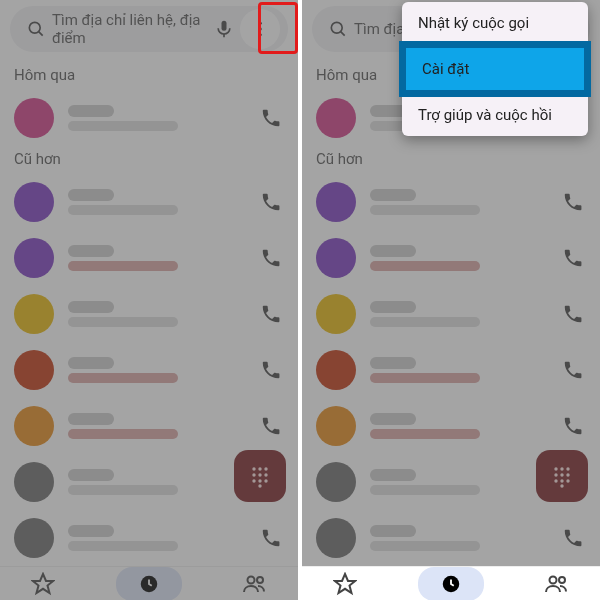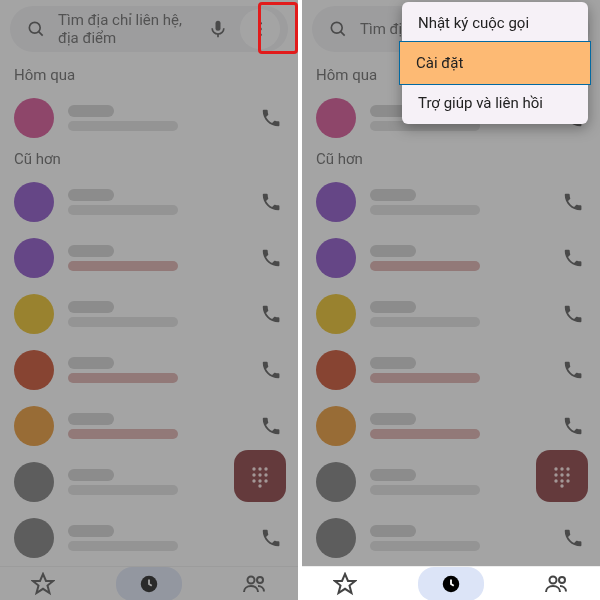--- a/index.html
+++ b/index.html
@@ -1,40 +1,40 @@
 <!DOCTYPE html>
 <html><head>
 <meta charset="utf-8">
 <style>
 html,body{margin:0;padding:0;width:600px;height:600px;background:#fff;font-family:Roboto,Arial,sans-serif;overflow:hidden}
 .pane{width:298px;height:600px;position:absolute;top:0;display:flex;flex-direction:column}
 .pane.left{left:0}
 .pane.right{left:302px}
 .content{position:relative;flex:1}
-.searchbar{height:46px;border-radius:24px;margin:6px 10px 10px 10px;background:#f0f0f3;display:flex;align-items:center;padding:0 8px 0 14px;gap:10px}
+.searchbar{height:46px;border-radius:24px;margin:6px 10px 10px 10px;background:#f0f0f3;display:flex;align-items:center;padding:0 8px 0 14px;gap:4px}
 .searchbar .ph{flex:1;color:#555;font-size:15px}
 .icn{display:inline-flex;align-items:center;justify-content:center;width:24px;height:24px;color:#444}
 .kebab-btn{width:40px;height:40px;border-radius:20px;background:#fff;display:flex;align-items:center;justify-content:center}
 .section{font-size:15px;color:#555;padding:4px 14px 6px}
 .row{display:flex;align-items:center;padding:8px 14px;gap:14px}
 .avatar{width:40px;height:40px;border-radius:50%;flex:0 0 40px;display:flex;align-items:center;justify-content:center;color:#fff;font-weight:500}
 .text{flex:1;display:flex;flex-direction:column;gap:4px}
 .l1{height:12px;width:46px;background:#ccc;border-radius:7px}
 .l2{height:10px;width:110px;background:#ddd;border-radius:6px}
 .l2.miss{background:#d9a6a3}
 .call-icn{flex:0 0 24px;color:#444}
 .navbar{height:56px;display:flex;align-items:center;justify-content:space-around;border-top:1px solid #eee}
 .nav-pill{padding:6px 22px;border-radius:16px}
 .nav-pill.active{background:#dce4f7}
 .fab{position:absolute;bottom:64px;right:12px;width:52px;height:52px;border-radius:14px;background:#7a2327;display:flex;align-items:center;justify-content:center;color:#fde3e2}
 .dim{position:absolute;inset:0;background:rgba(80,80,80,.52);pointer-events:none}
 .hl-kebab{position:absolute;top:2px;left:258px;width:40px;height:52px;border:3px solid #e21b1b;border-radius:4px;box-sizing:border-box;pointer-events:none}
 .menu{position:absolute;top:2px;right:12px;width:186px;background:#f6f1f7;border-radius:6px;box-shadow:0 4px 14px rgba(0,0,0,.35);z-index:10}
 .menu-item{padding:12px 16px;font-size:15px;color:#222}
-.menu-item.highlight{border:1px solid #0369a1;background:#fdba74;margin:-3px}
+.menu-item.highlight{border:7px solid #0369a1;background:#0ea5e9;margin:-3px}
 svg{display:block}
 </style>
 </head>
 <body>
 
 <div class="pane left">
   <div class="content">
     <div class="searchbar">
       <span class="icn">
           <svg width="20" height="20" viewBox="0 0 24 24" fill="none" stroke="currentColor" stroke-width="2">
@@ -320,21 +320,21 @@
           <circle cx="6" cy="17" r="1.7"></circle>
           <circle cx="12" cy="17" r="1.7"></circle>
           <circle cx="18" cy="17" r="1.7"></circle>
           <circle cx="12" cy="22" r="1.7"></circle>
         </svg>
       </div>
     <div class="dim"></div>
     <div class="menu">
       <div class="menu-item">Nhật ký cuộc gọi</div>
       <div class="menu-item highlight">Cài đặt</div>
-      <div class="menu-item">Trợ giúp và liên hồi</div>
+      <div class="menu-item">Trợ giúp và cuộc hồi</div>
     </div>
   </div>
   <div class="navbar">
     <span class="icn">
         <svg width="24" height="24" viewBox="0 0 24 24" fill="none" stroke="currentColor" stroke-width="2">
           <polygon points="12,2 15,9 22,9 16.5,13.5 18.5,21 12,16.8 5.5,21 7.5,13.5 2,9 9,9"></polygon>
         </svg>
       </span>
     <span class="nav-pill active">
         <svg width="22" height="22" viewBox="0 0 24 24" fill="currentColor">

